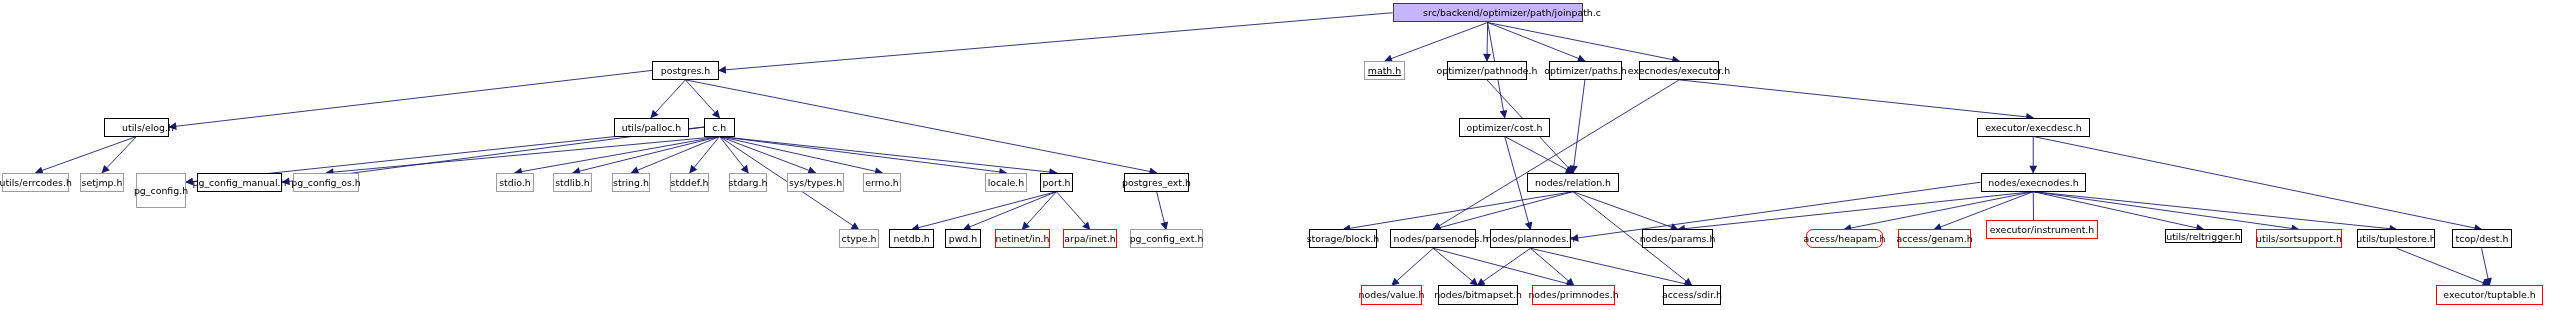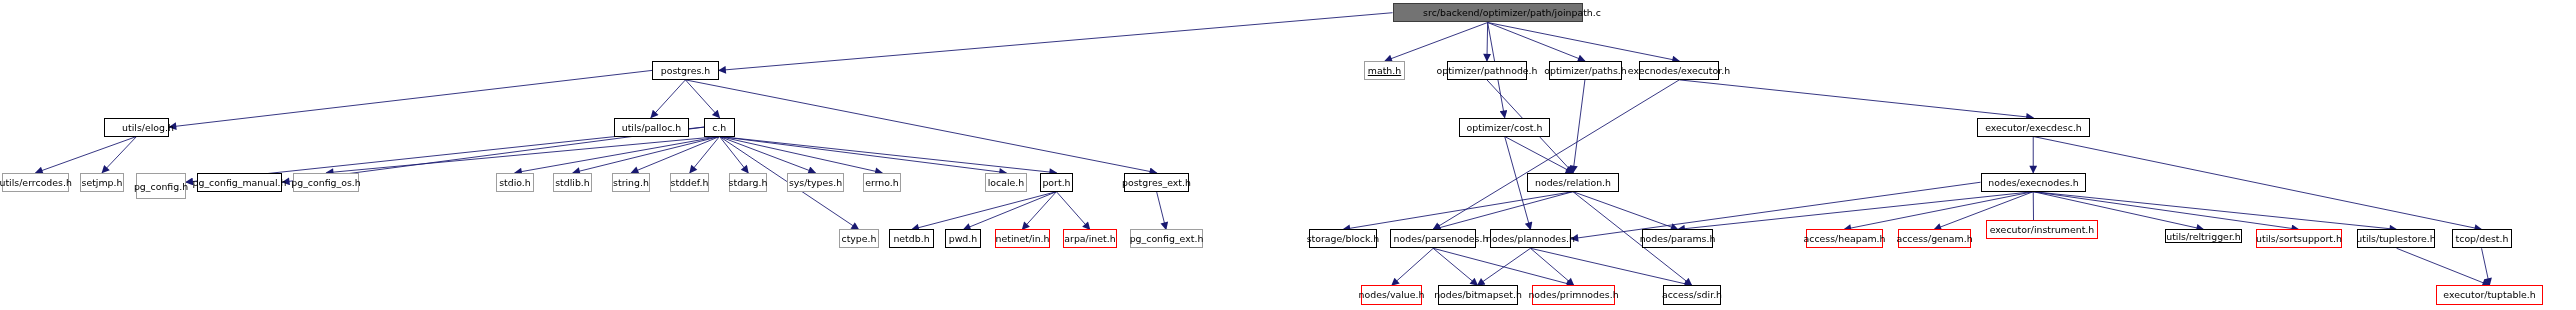--- a/index.html
+++ b/index.html
@@ -4,21 +4,21 @@
 <style>
   html,body{margin:0;padding:0;background:#ffffff;}
   #canvas{position:relative;width:2576px;height:310px;background:#ffffff;overflow:hidden;
           font-family:"DejaVu Sans","Liberation Sans",sans-serif;}
   #edges{position:absolute;left:0;top:0;width:2576px;height:310px;}
   .node{position:absolute;background:#ffffff;display:flex;align-items:center;justify-content:center;
         font-size:9.4px;color:#000;white-space:nowrap;box-sizing:border-box;cursor:default;}
   .node.linked{border:1.5px solid #000000;cursor:pointer;}
   .node.plain{border:0.7px solid #9e9e9e;}
   .node.truncated{border:1.5px solid #ff0000;cursor:pointer;}
-  .node.root{border:1.5px solid #3d3d3d;background:#737373;padding-left:48px;}
+  .node.root{border:1.5px solid #3d3d3d;background:#c4b5fd;padding-left:48px;}
 </style>
 </head>
 <body>
 
 <div id="canvas">
   <svg id="edges" xmlns="http://www.w3.org/2000/svg" viewBox="0 0 3548 427">
       <defs>
         <marker id="arw" viewBox="0 0 10 10" refX="9" refY="5" markerWidth="13" markerHeight="9" orient="auto-start-reverse">
           <path d="M0,0 L10,5 L0,10 z" fill="#191970"></path>
         </marker>
@@ -88,21 +88,21 @@
     <div class="node linked" style="left: 1447px; top: 61px; width: 80px; height: 19px;">optimizer/pathnode.h</div>
     <div class="node linked" style="left: 1549px; top: 61px; width: 73px; height: 19px;">optimizer/paths.h</div>
     <div class="node linked" style="left: 1639px; top: 61px; width: 80px; height: 19px;">execnodes/executor.h</div>
     <div class="node linked" style="left: 104px; top: 118px; width: 65px; height: 19px; padding-left: 23px;">utils/elog.h</div>
     <div class="node linked" style="left: 614px; top: 118px; width: 75px; height: 19px;">utils/palloc.h</div>
     <div class="node linked" style="left: 704px; top: 118px; width: 30.5px; height: 19px;">c.h</div>
     <div class="node linked" style="left: 1459px; top: 118px; width: 91px; height: 19px;">optimizer/cost.h</div>
     <div class="node linked" style="left: 1977px; top: 118px; width: 113px; height: 19px;">executor/execdesc.h</div>
     <div class="node plain" style="left: 2.2px; top: 173px; width: 67px; height: 19px;">utils/errcodes.h</div>
     <div class="node plain" style="left: 80px; top: 173px; width: 44px; height: 19px;">setjmp.h</div>
-    <div class="node plain" style="left: 136px; top: 173px; width: 50px; height: 26px;">pg_config.h</div>
+    <div class="node plain" style="left: 136px; top: 173px; width: 50px; height: 35px;">pg_config.h</div>
     <div class="node linked" style="left: 197px; top: 173px; width: 85px; height: 19px;">pg_config_manual.h</div>
     <div class="node plain" style="left: 293px; top: 173px; width: 66px; height: 19px;">pg_config_os.h</div>
     <div class="node plain" style="left: 496px; top: 173px; width: 38px; height: 19px;">stdio.h</div>
     <div class="node plain" style="left: 553px; top: 173px; width: 39px; height: 19px;">stdlib.h</div>
     <div class="node plain" style="left: 612px; top: 173px; width: 38px; height: 19px;">string.h</div>
     <div class="node plain" style="left: 670px; top: 173px; width: 39px; height: 19px;">stddef.h</div>
     <div class="node plain" style="left: 729px; top: 173px; width: 38px; height: 19px;">stdarg.h</div>
     <div class="node plain" style="left: 787px; top: 173px; width: 57px; height: 19px;">sys/types.h</div>
     <div class="node plain" style="left: 863px; top: 173px; width: 38px; height: 19px;">errno.h</div>
     <div class="node plain" style="left: 985px; top: 173px; width: 42px; height: 19px;">locale.h</div>
@@ -113,21 +113,21 @@
     <div class="node plain" style="left: 839px; top: 229px; width: 40px; height: 19px;">ctype.h</div>
     <div class="node linked" style="left: 889px; top: 229px; width: 45px; height: 19px;">netdb.h</div>
     <div class="node linked" style="left: 945px; top: 229px; width: 36px; height: 19px;">pwd.h</div>
     <div class="node truncated" style="left: 995px; top: 229px; width: 55px; height: 19px;">netinet/in.h</div>
     <div class="node truncated" style="left: 1063px; top: 229px; width: 54px; height: 19px;">arpa/inet.h</div>
     <div class="node plain" style="left: 1130px; top: 229px; width: 73px; height: 19px;">pg_config_ext.h</div>
     <div class="node linked" style="left: 1309px; top: 229px; width: 68px; height: 19px;">storage/block.h</div>
     <div class="node linked" style="left: 1390px; top: 229px; width: 86px; height: 19px; padding-left: 16px;">nodes/parsenodes.h</div>
     <div class="node linked" style="left: 1490px; top: 229px; width: 81px; height: 19px;">nodes/plannodes.h</div>
     <div class="node linked" style="left: 1642px; top: 229px; width: 71px; height: 19px;">nodes/params.h</div>
-    <div class="node truncated" style="left: 1806px; top: 229px; width: 77px; height: 19px;">access/heapam.h</div>
+    <div class="node truncated" style="left: 1806px; top: 229px; width: 77px; height: 19px; border-radius: 7px;">access/heapam.h</div>
     <div class="node truncated" style="left: 1898px; top: 229px; width: 73px; height: 19px;">access/genam.h</div>
     <div class="node truncated" style="left: 1986px; top: 220px; width: 112px; height: 19px;">executor/instrument.h</div>
     <div class="node linked" style="left: 2165px; top: 229px; width: 77px; height: 14px;">utils/reltrigger.h</div>
     <div class="node truncated" style="left: 2256px; top: 229px; width: 86px; height: 19px;">utils/sortsupport.h</div>
     <div class="node linked" style="left: 2357px; top: 229px; width: 78px; height: 19px;">utils/tuplestore.h</div>
     <div class="node linked" style="left: 2452px; top: 229px; width: 60px; height: 19px;">tcop/dest.h</div>
     <div class="node truncated" style="left: 1361px; top: 285px; width: 61px; height: 19.6px;">nodes/value.h</div>
     <div class="node linked" style="left: 1438px; top: 285px; width: 80px; height: 19.6px;">nodes/bitmapset.h</div>
     <div class="node truncated" style="left: 1532px; top: 285px; width: 83px; height: 19.6px;">nodes/primnodes.h</div>
     <div class="node linked" style="left: 1663px; top: 285px; width: 58px; height: 19.6px;">access/sdir.h</div>

